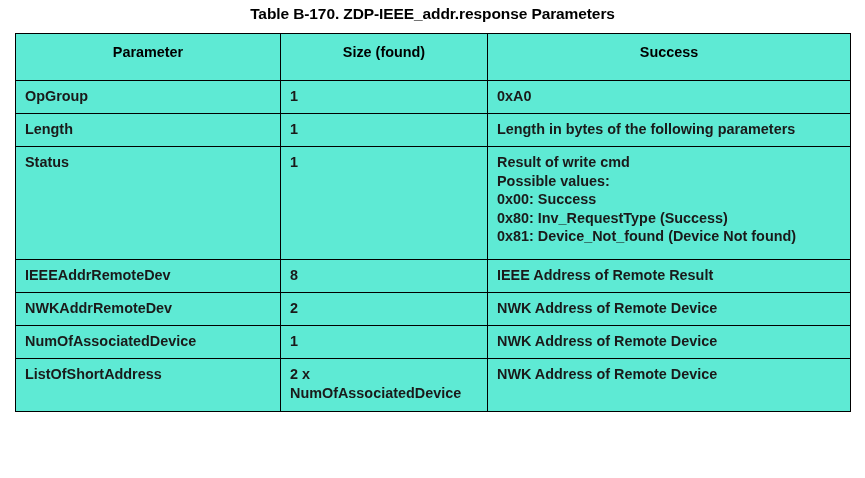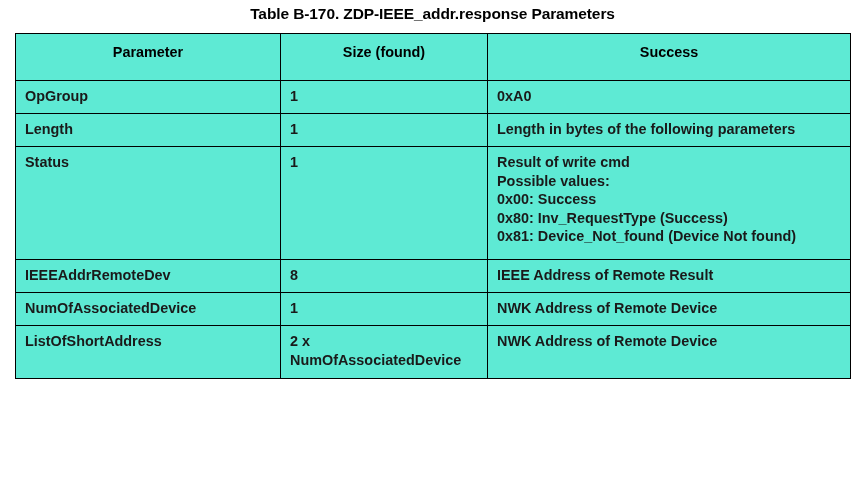--- a/index.html
+++ b/index.html
@@ -140,20 +140,31 @@
             </td>
             <td>
               <span class="cell-lines">8</span>
             </td>
             <td>
               <span class="cell-lines">IEEE Address of Remote Result</span>
             </td>
           </tr>
           <tr class="r-normal">
             <td>
+              <span class="cell-lines">NWKAddrRemoteDev</span>
+            </td>
+            <td>
+              <span class="cell-lines">2</span>
+            </td>
+            <td>
+              <span class="cell-lines">NWK Address of Remote Device</span>
+            </td>
+          </tr>
+          <tr class="r-normal">
+            <td>
               <span class="cell-lines">NumOfAssociatedDevice</span>
             </td>
             <td>
               <span class="cell-lines">1</span>
             </td>
             <td>
               <span class="cell-lines">NWK Address of Remote Device</span>
             </td>
           </tr>
           <tr class="r-list">

